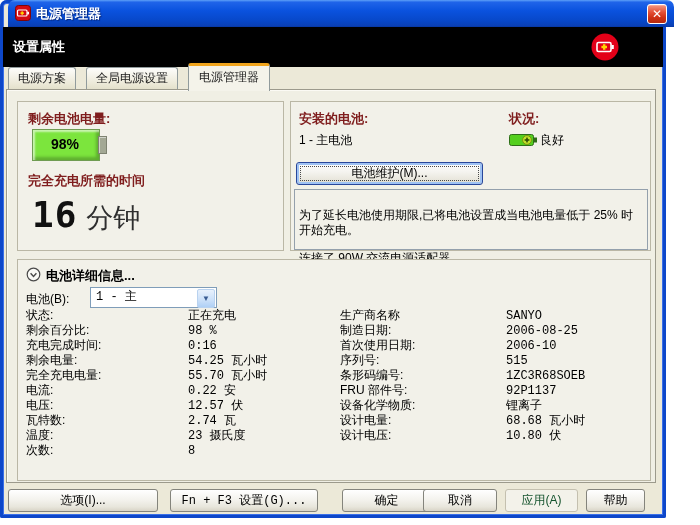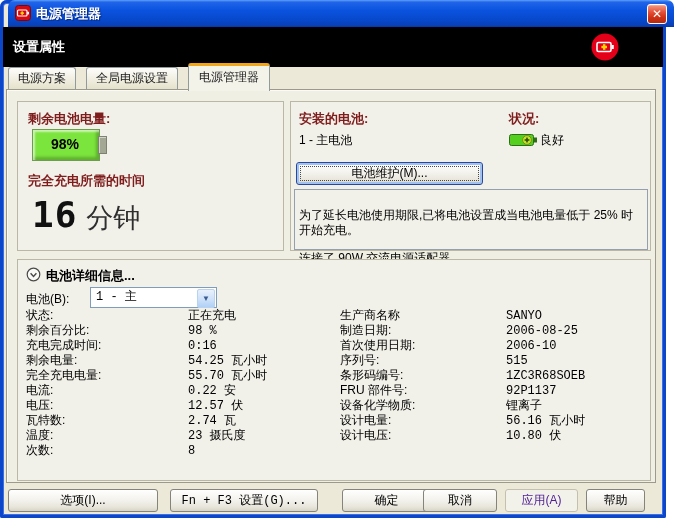--- a/index.html
+++ b/index.html
@@ -55,21 +55,21 @@
   #time-display .unit{font-size:27px;color:#2E2E2E;font-weight:normal;margin-left:9px;}
 
   
   #status-icon{left:218px;top:31px;width:30px;height:14px;}
 
   
   .btn{position:absolute;height:23px;box-sizing:border-box;background:linear-gradient(180deg,#FFFFFF 0%,#F4F3EE 45%,#E8E6DC 80%,#D8D4C6 100%);
        border:1px solid #84847C;border-radius:3px;font-size:12px;color:#000;text-align:center;cursor:pointer;
        font-family:"Liberation Sans","DejaVu Sans",sans-serif;}
   .btn.focused{border:1px solid #29479B;box-shadow:inset 0 0 0 2px #9FC2F3;outline:1px dotted #4a4a4a;outline-offset:-5px;}
-  .btn.disabled{background:#F3F2EA;border-color:#C4C0AF;color:#4c1d95;box-shadow:none;cursor:default;}
+  .btn.disabled{background:#F3F2EA;border-color:#C4C0AF;color:#14532d;box-shadow:none;cursor:default;}
 
   #btn-maintain{left:5px;top:60px;width:187px;}
 
   
   #notice{left:3px;top:87px;width:354px;height:61px;border:1px solid #94A0AC;box-sizing:border-box;background:#F2F1E9;
           font-size:12px;line-height:15px;color:#000;padding:18px 4px;}
   #notice .p2{margin-top:13px;}
 
   
   #details-toggle{left:8px;top:7px;width:15px;height:15px;cursor:pointer;}
@@ -214,21 +214,21 @@
             <div class="row"><span class="lbl">首次使用日期:</span><span class="val">2006-10</span></div>
 
             <div class="row"><span class="lbl">序列号:</span><span class="val">515</span></div>
 
             <div class="row"><span class="lbl">条形码编号:</span><span class="val">1ZC3R68SOEB</span></div>
 
             <div class="row"><span class="lbl">FRU 部件号:</span><span class="val">92P1137</span></div>
 
             <div class="row"><span class="lbl">设备化学物质:</span><span class="val">锂离子</span></div>
 
-            <div class="row"><span class="lbl">设计电量:</span><span class="val">56.16 瓦小时</span></div>
+            <div class="row"><span class="lbl">设计电量:</span><span class="val">68.68 瓦小时</span></div>
 
             <div class="row"><span class="lbl">设计电压:</span><span class="val">10.80 伏</span></div>
           </div>
       </div>
     </div>
 
     <div id="footer" class="abs">
       <button class="btn">选项(I)...</button>
       <button class="btn">Fn + F3 设置(G)...</button>
       <button class="btn">确定</button>

